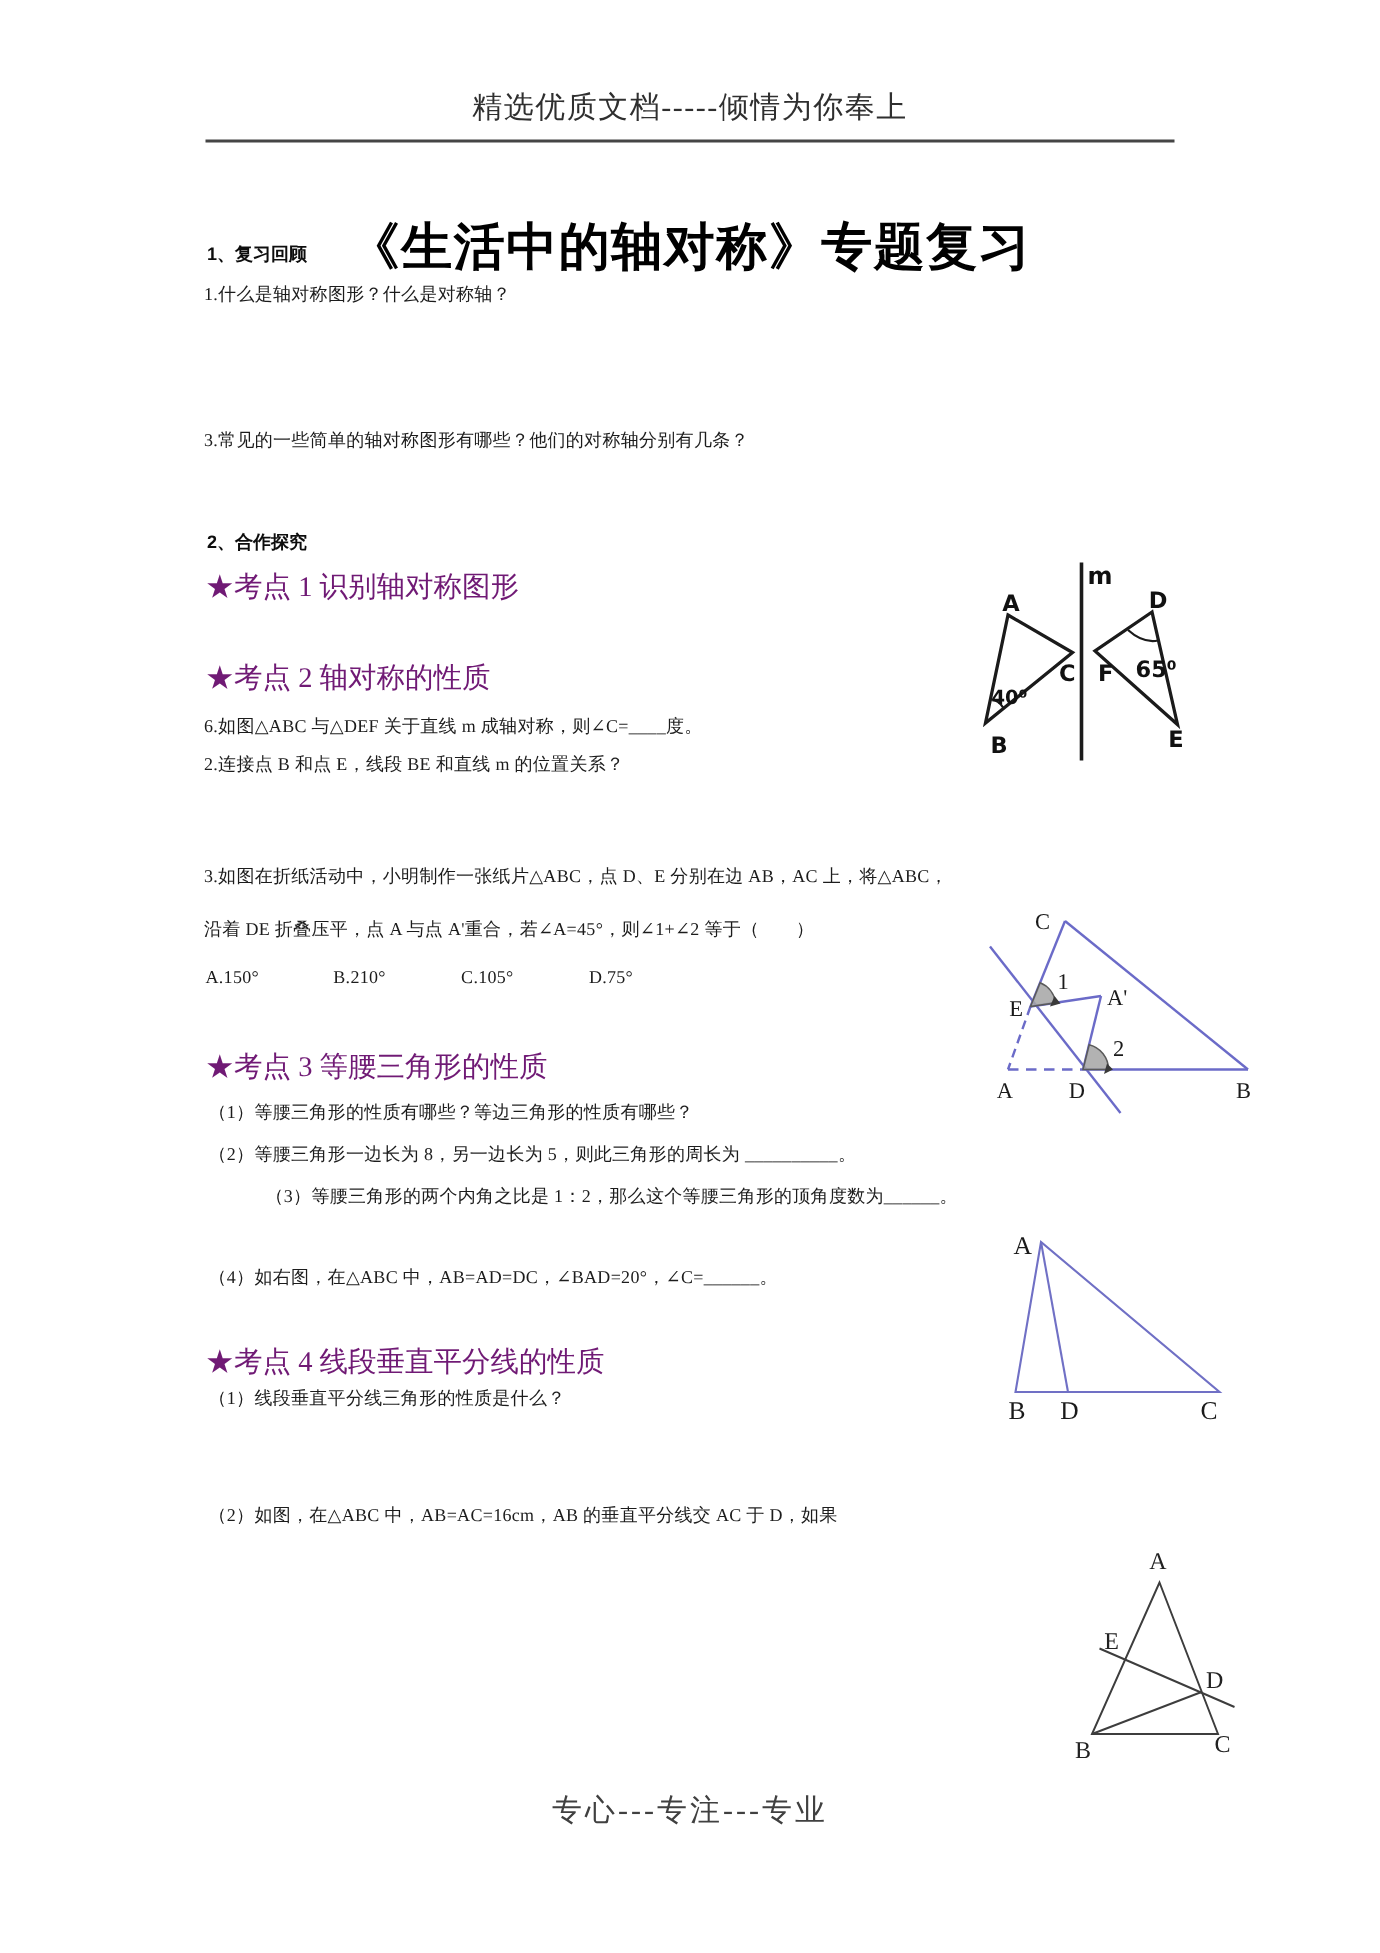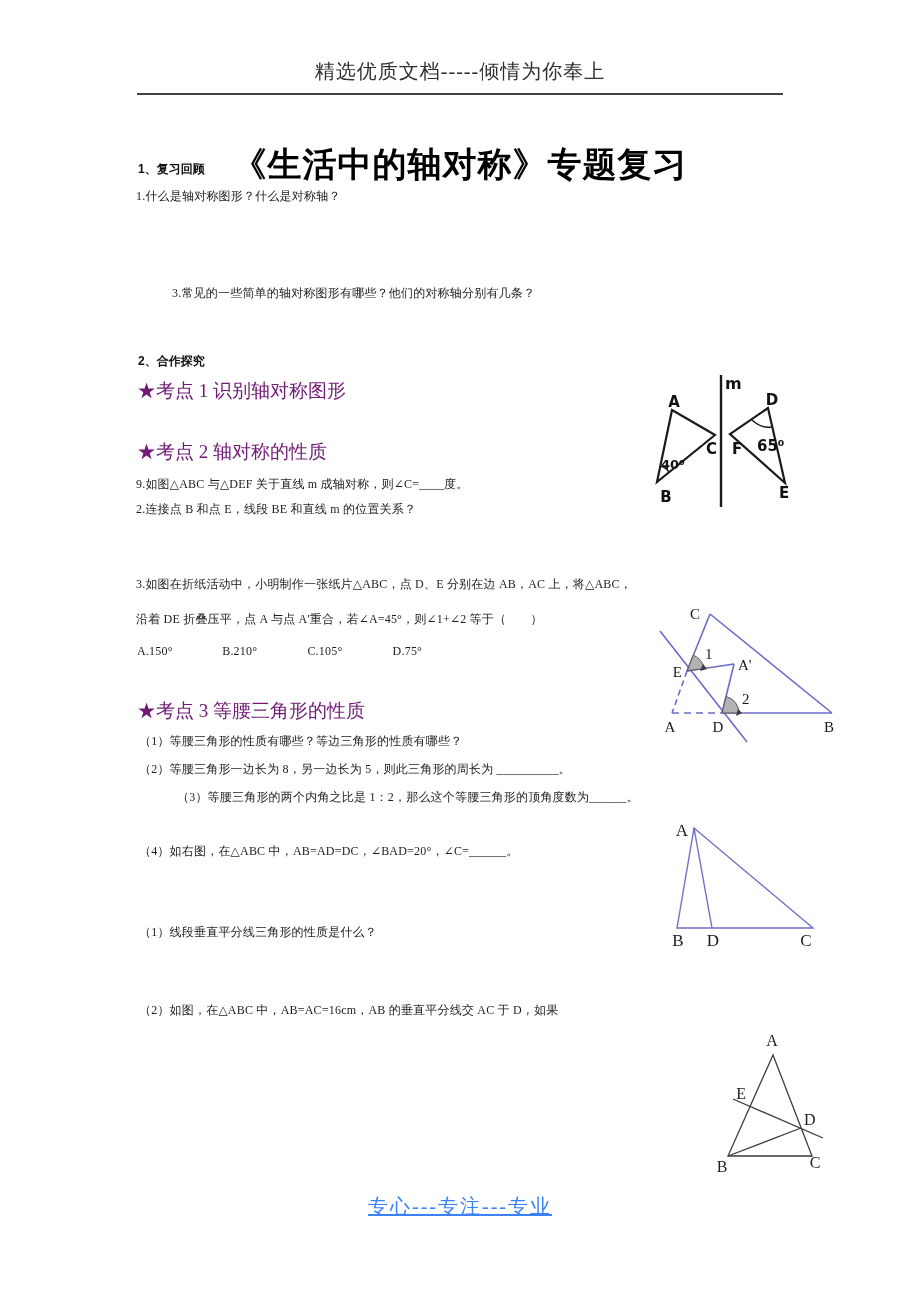--- a/index.html
+++ b/index.html
@@ -22,21 +22,21 @@
   .h-bold {
     font-family:"Liberation Sans","DejaVu Sans",sans-serif;
     font-weight:700; font-size:12px; color:#0d0d0d;
   }
   .kp { font-size:19px; color:#701a75; }
   .body-text { font-size:12px; color:#1c1c1c; letter-spacing:0.2px; white-space:nowrap; }
   .option { display:inline-block; width:82px; }
   .option:last-child { width:auto; }
   .footer-text {
     top:1193px; left:0; width:920px; text-align:center;
-    font-size:20px; color:#3b82f6; letter-spacing:2px;text-decoration:underline;
+    font-size:20px; color:#404040; letter-spacing:2px;
   }
   
   svg text { font-family:"Liberation Serif","DejaVu Serif",serif; }
   .fig1-line { stroke:#1b1b1b; fill:none; }
   .fig1-label { font-family:"DejaVu Sans","Liberation Sans",sans-serif; font-weight:700; fill:#111; }
   .fig2-line { stroke:#6b6bc8; fill:none; stroke-width:1.6; }
   .fig2-label { fill:#1a1a1a; font-size:15px; }
   .wedge { fill:#a4a4a4; stroke:#5a5a5a; stroke-width:1; fill-opacity:0.85; }
   .arrowhead { fill:#3a3a3a; stroke:none; }
   .fig3-line { stroke:#7070c5; fill:none; stroke-width:1.4; }
@@ -49,26 +49,26 @@
 
 <div class="page">
 
   <div class="abs header-text">精选优质文档-----倾情为你奉上</div>
   <div class="abs header-rule"></div>
 
   <div class="abs doc-title">《生活中的轴对称》专题复习</div>
 
   <div class="abs h-bold" style="left:138px; top:161px;">1、复习回顾</div>
   <div class="abs body-text" style="left:136px; top:188px;">1.什么是轴对称图形？什么是对称轴？</div>
-  <div class="abs body-text" style="left:136px; top:285px;margin-left:36px;">3.常见的一些简单的轴对称图形有哪些？他们的对称轴分别有几条？</div>
+  <div class="abs body-text" style="left:136px; top:285px;">3.常见的一些简单的轴对称图形有哪些？他们的对称轴分别有几条？</div>
 
   <div class="abs h-bold" style="left:138px; top:353px;">2、合作探究</div>
   <div class="abs kp" style="left:137px; top:378px;">★考点 1  识别轴对称图形</div>
   <div class="abs kp" style="left:137px; top:439px;">★考点 2  轴对称的性质</div>
-  <div class="abs body-text" style="left:136px; top:476px;">9.如图△ABC 与△DEF 关于直线 m 成轴对称，则∠C=____度。</div>
+  <div class="abs body-text" style="left:136px; top:476px;">6.如图△ABC 与△DEF 关于直线 m 成轴对称，则∠C=____度。</div>
   <div class="abs body-text" style="left:136px; top:501px;">2.连接点 B 和点 E，线段 BE 和直线 m 的位置关系？</div>
 
   <svg class="abs" style="left:633px; top:367px;" width="192" height="144" viewBox="0 0 192 144">
     <line x1="88" y1="8" x2="88" y2="140" class="fig1-line" stroke-width="2.4"></line>
     <polygon points="39,43 82,68 24,115" class="fig1-line" stroke-width="2.2"></polygon>
     <polygon points="135,41 97,67 152,116" class="fig1-line" stroke-width="2.2"></polygon>
     <path d="M27,99 Q33,100 36,105" class="fig1-line" stroke-width="1.5"></path>
     <path d="M139,60 Q129,62 119,53" class="fig1-line" stroke-width="1.5"></path>
     <text x="92" y="22" font-size="16" class="fig1-label">m</text>
     <text x="41" y="40" font-size="15" text-anchor="middle" class="fig1-label">A</text>
@@ -121,20 +121,21 @@
 
   <svg class="abs" style="left:658px; top:816px;" width="172" height="132" viewBox="0 0 172 132">
     <polygon points="36,12 19,112 155,112" class="fig3-line"></polygon>
     <line x1="36" y1="12" x2="54" y2="112" class="fig3-line"></line>
     <text x="30" y="20" text-anchor="end" class="fig3-label">A</text>
     <text x="20" y="130" text-anchor="middle" class="fig3-label">B</text>
     <text x="55" y="130" text-anchor="middle" class="fig3-label">D</text>
     <text x="148" y="130" text-anchor="middle" class="fig3-label">C</text>
   </svg>
 
+  <div class="abs kp" style="left:137px; top:895px;">★考点 4  线段垂直平分线的性质</div>
   <div class="abs body-text" style="left:139px; top:924px;">（1）线段垂直平分线三角形的性质是什么？</div>
   <div class="abs body-text" style="left:139px; top:1002px;">（2）如图，在△ABC 中，AB=AC=16cm，AB 的垂直平分线交 AC 于 D，如果</div>
 
   <svg class="abs" style="left:688px; top:1028px;" width="182" height="152" viewBox="0 0 182 152">
     <polygon points="85,27 40,128 124,128" class="fig4-line"></polygon>
     <line x1="40" y1="128" x2="113" y2="100" class="fig4-line"></line>
     <line x1="45" y1="71" x2="135" y2="110" class="fig4-line"></line>
     <text x="84" y="18" text-anchor="middle" class="fig4-label">A</text>
     <text x="34" y="144" text-anchor="middle" class="fig4-label">B</text>
     <text x="127" y="140" text-anchor="middle" class="fig4-label">C</text>

